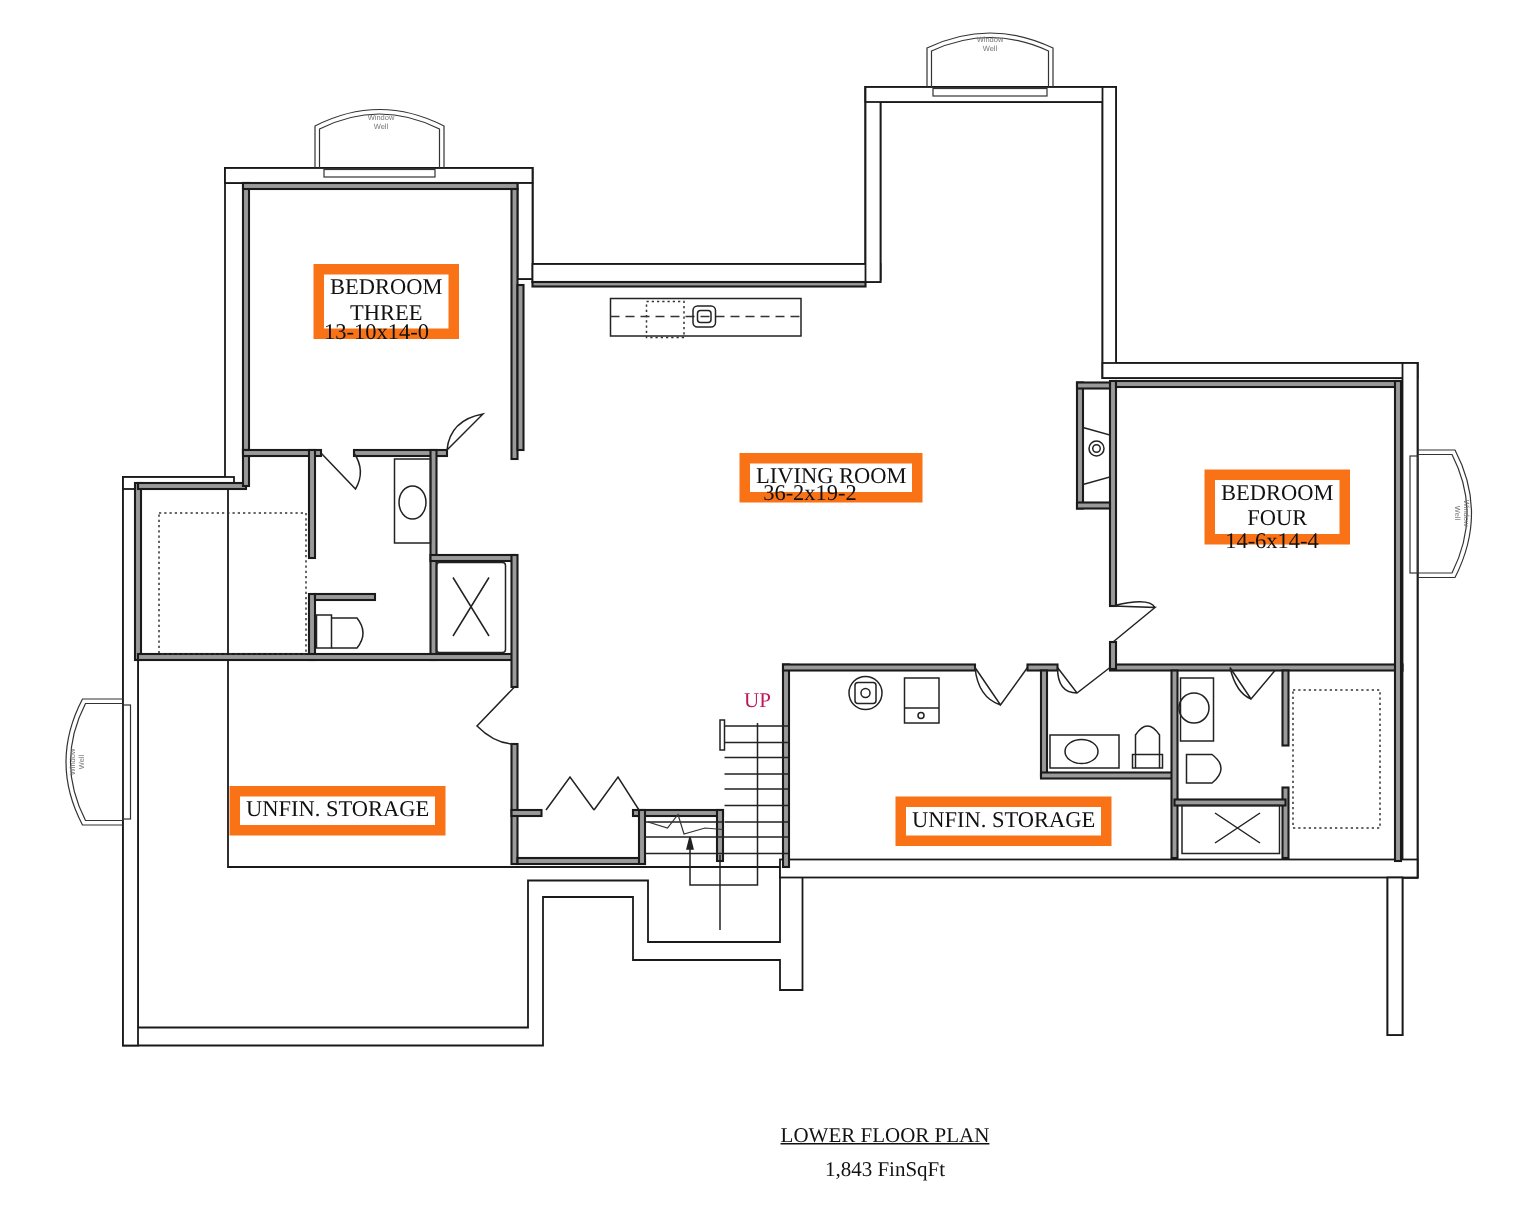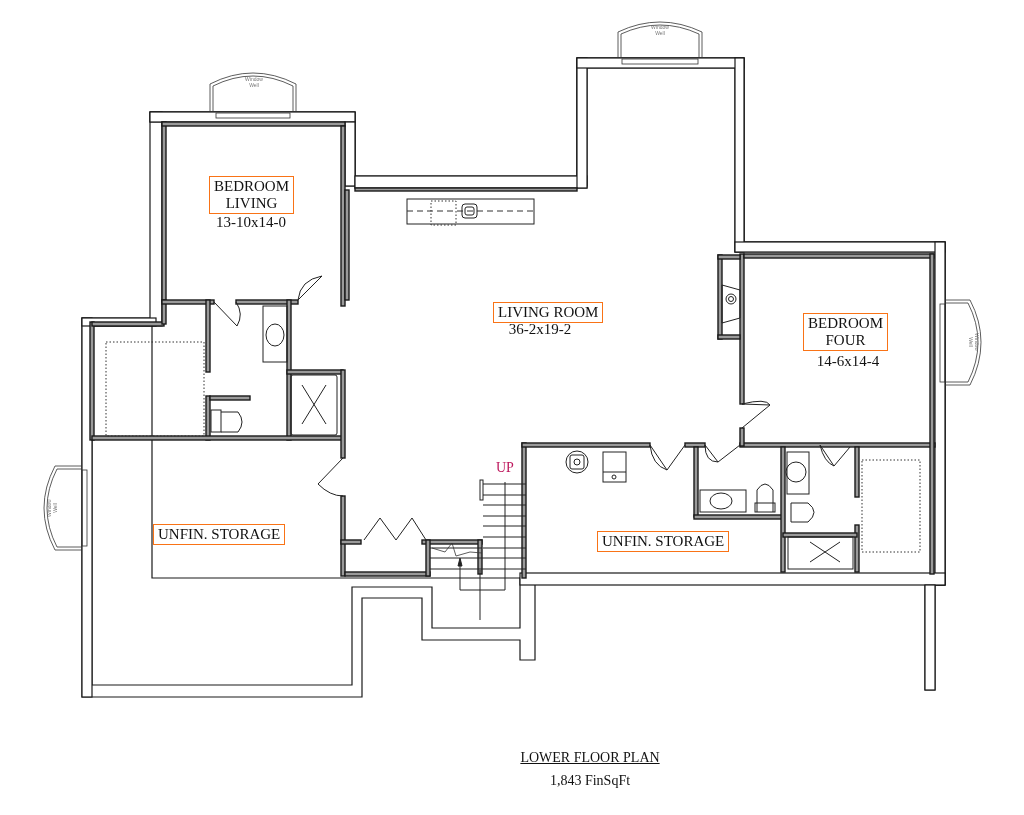--- a/index.html
+++ b/index.html
@@ -4,21 +4,21 @@
   <style>
     html, body { margin: 0; padding: 0; background: #ffffff; }
     body { width: 1024px; height: 815px; position: relative; overflow: hidden; font-family: "Liberation Serif", serif; }
     #plan { position: absolute; left: 0; top: 0; }
     .wall { fill: #9a9a9a; stroke: #1a1a1a; stroke-width: 1.4; }
     .conc { fill: #ffffff; stroke: #1a1a1a; stroke-width: 1.2; }
     .line { fill: none; stroke: #222; stroke-width: 1; }
     .thin { fill: none; stroke: #333; stroke-width: 0.8; }
     .dash { fill: none; stroke: #333; stroke-width: 1; stroke-dasharray: 6 4; }
     .dot  { fill: none; stroke: #333; stroke-width: 1; stroke-dasharray: 1.5 2; }
-    .lbl-box { position: absolute; border: 1px solid #f97316; background: #fff; text-align: center; color: #111; font-size: 15px; line-height: 17px; padding: 1px 4px; white-space: nowrap; }
+    .lbl-box { position: absolute; border: 7px solid #f97316; background: #fff; text-align: center; color: #111; font-size: 15px; line-height: 17px; padding: 1px 4px; white-space: nowrap; }
     .dim { position: absolute; color: #111; font-size: 15px; text-align: center; white-space: nowrap; }
     .ww { position: absolute; font-family: "Liberation Sans", sans-serif; font-size: 5px; color: #777; text-align: center; line-height: 6px; }
     .up { position: absolute; font-size: 14px; color: #be185d; }
     .title { position: absolute; left: 0; width: 1180px; text-align: center; font-size: 14px; color: #111; }
     .title u { }
   </style>
 </head>
 <body>
 
 <svg id="plan" width="1024" height="815" viewBox="0 0 1024 815">
@@ -183,21 +183,21 @@
   <div>Window</div>
   <div>Well</div>
 </div>
 <div class="ww" style="left:34px;top:502px;width:36px;transform:rotate(-90deg);">
   <div>Window</div>
   <div>Well</div>
 </div>
 
 <div class="lbl-box" style="left:209px;top:176px;width:75px;">
   <div>BEDROOM</div>
-  <div>LIVING</div>
+  <div>THREE</div>
 </div>
 <div class="dim" style="left:206px;top:214px;width:90px;">13-10x14-0</div>
 
 <div class="lbl-box" style="left:477px;top:302px;margin-left:16px;">LIVING ROOM</div>
 <div class="dim" style="left:500px;top:321px;width:80px;">36-2x19-2</div>
 
 <div class="lbl-box" style="left:803px;top:313px;width:75px;">
   <div>BEDROOM</div>
   <div>FOUR</div>
 </div>

